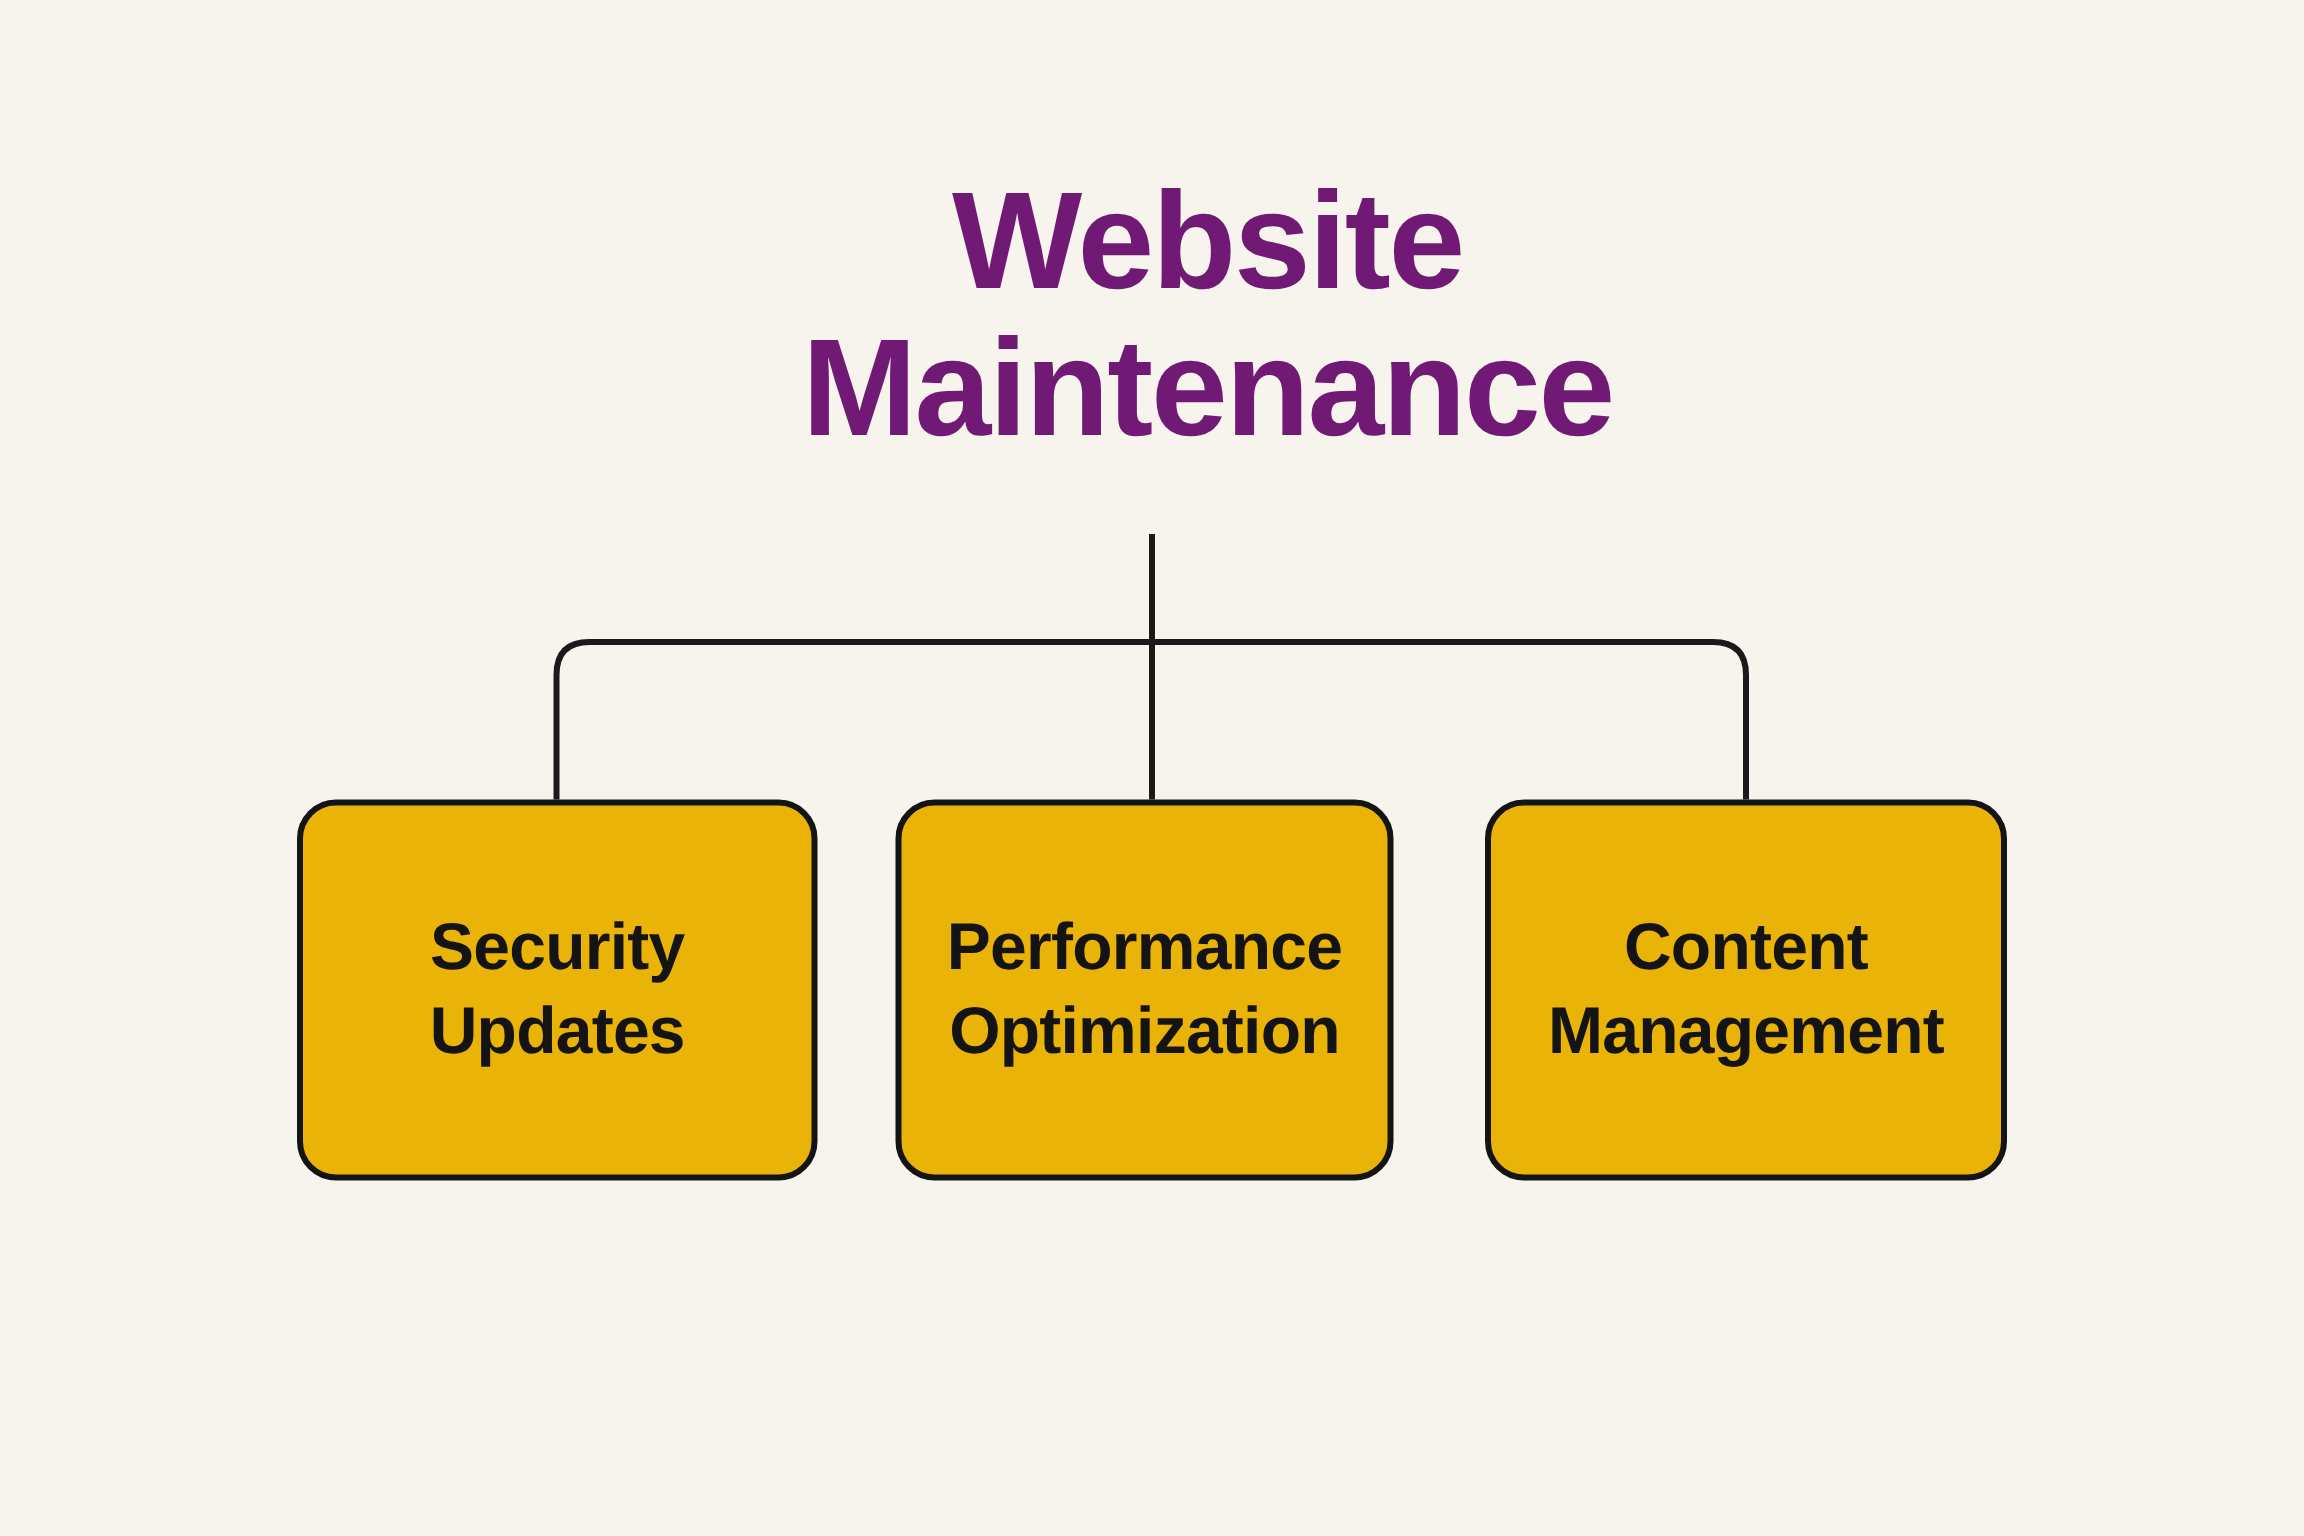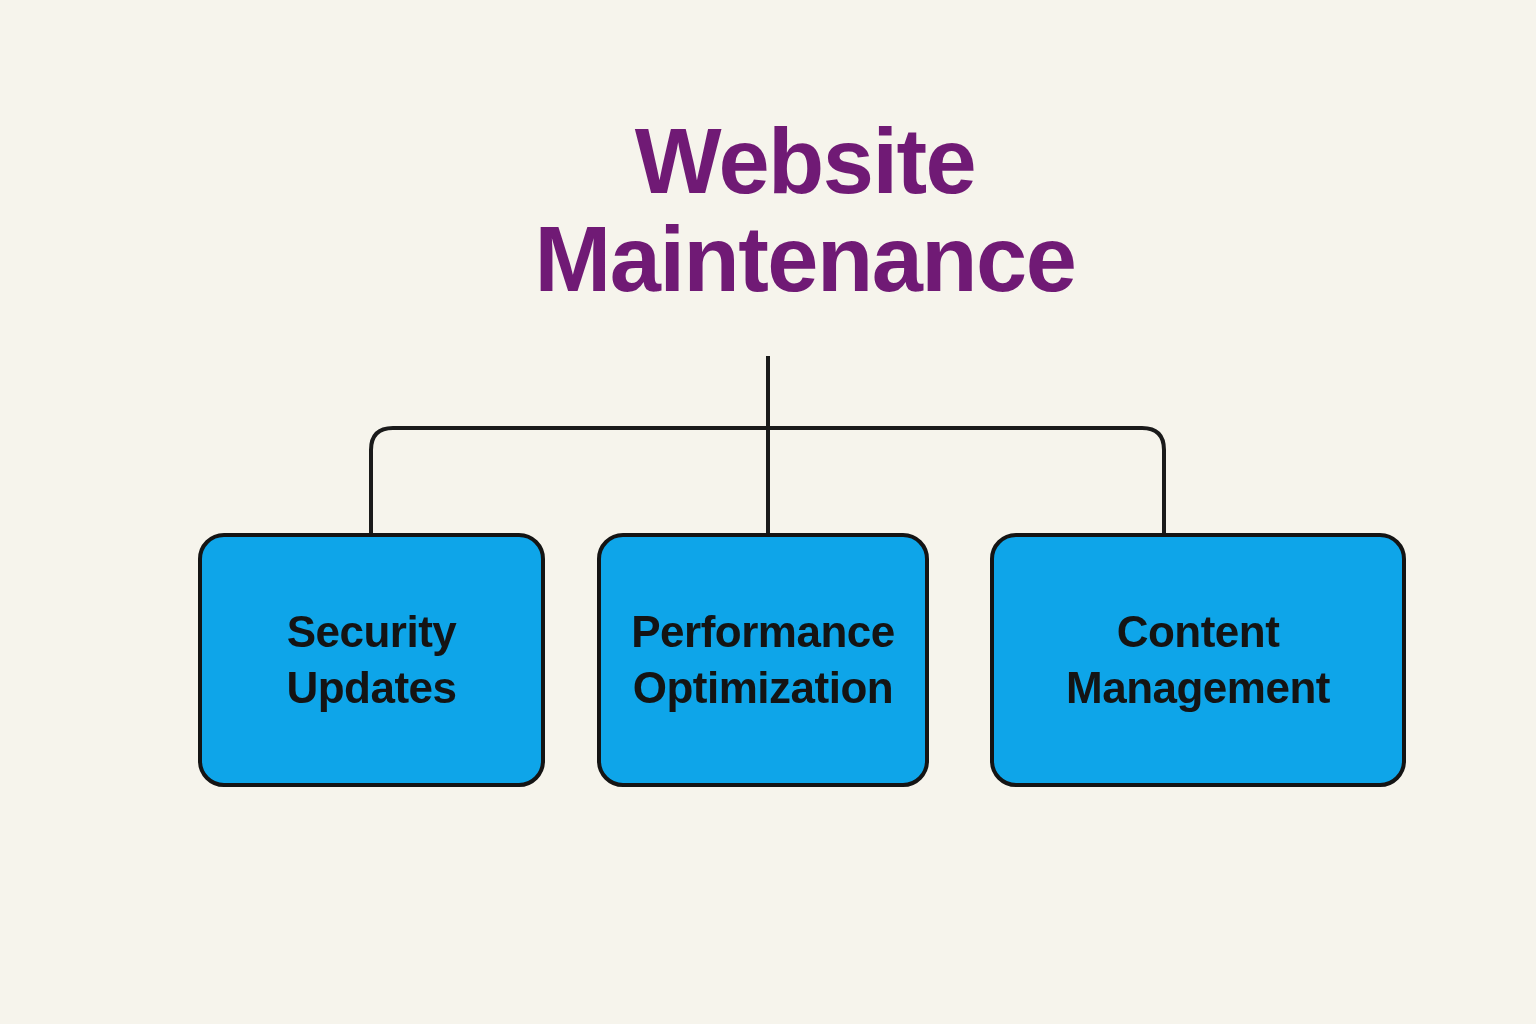--- a/index.html
+++ b/index.html
@@ -45,37 +45,37 @@
     stroke: #1a1a1a;
     stroke-width: 4;
   }
   .node {
     position: absolute;
     top: 533px;
     height: 254px;
     box-sizing: border-box;
     border: 4px solid #141414;
     border-radius: 26px;
-    background: #0ea5e9;
+    background: #eab308;
     display: flex;
     align-items: center;
     justify-content: center;
     text-align: center;
   }
   .node-label {
     font-size: 44px;
     line-height: 1.27;
     font-weight: 700;
     letter-spacing: -0.5px;
     white-space: pre-line;
     color: #141414;
   }
   .node-security { left: 198px; width: 347px; }
   .node-performance { left: 597px; width: 332px; }
-  .node-content { left: 990px; width: 416px; }
+  .node-content { left: 990px; width: 348px; }
 </style>
 </head>
 <body>
 
 <div class="canvas">
 
   <div class="title">Website
 Maintenance</div>
 
   <svg class="connectors" viewBox="0 0 1536 1024" aria-hidden="true">

